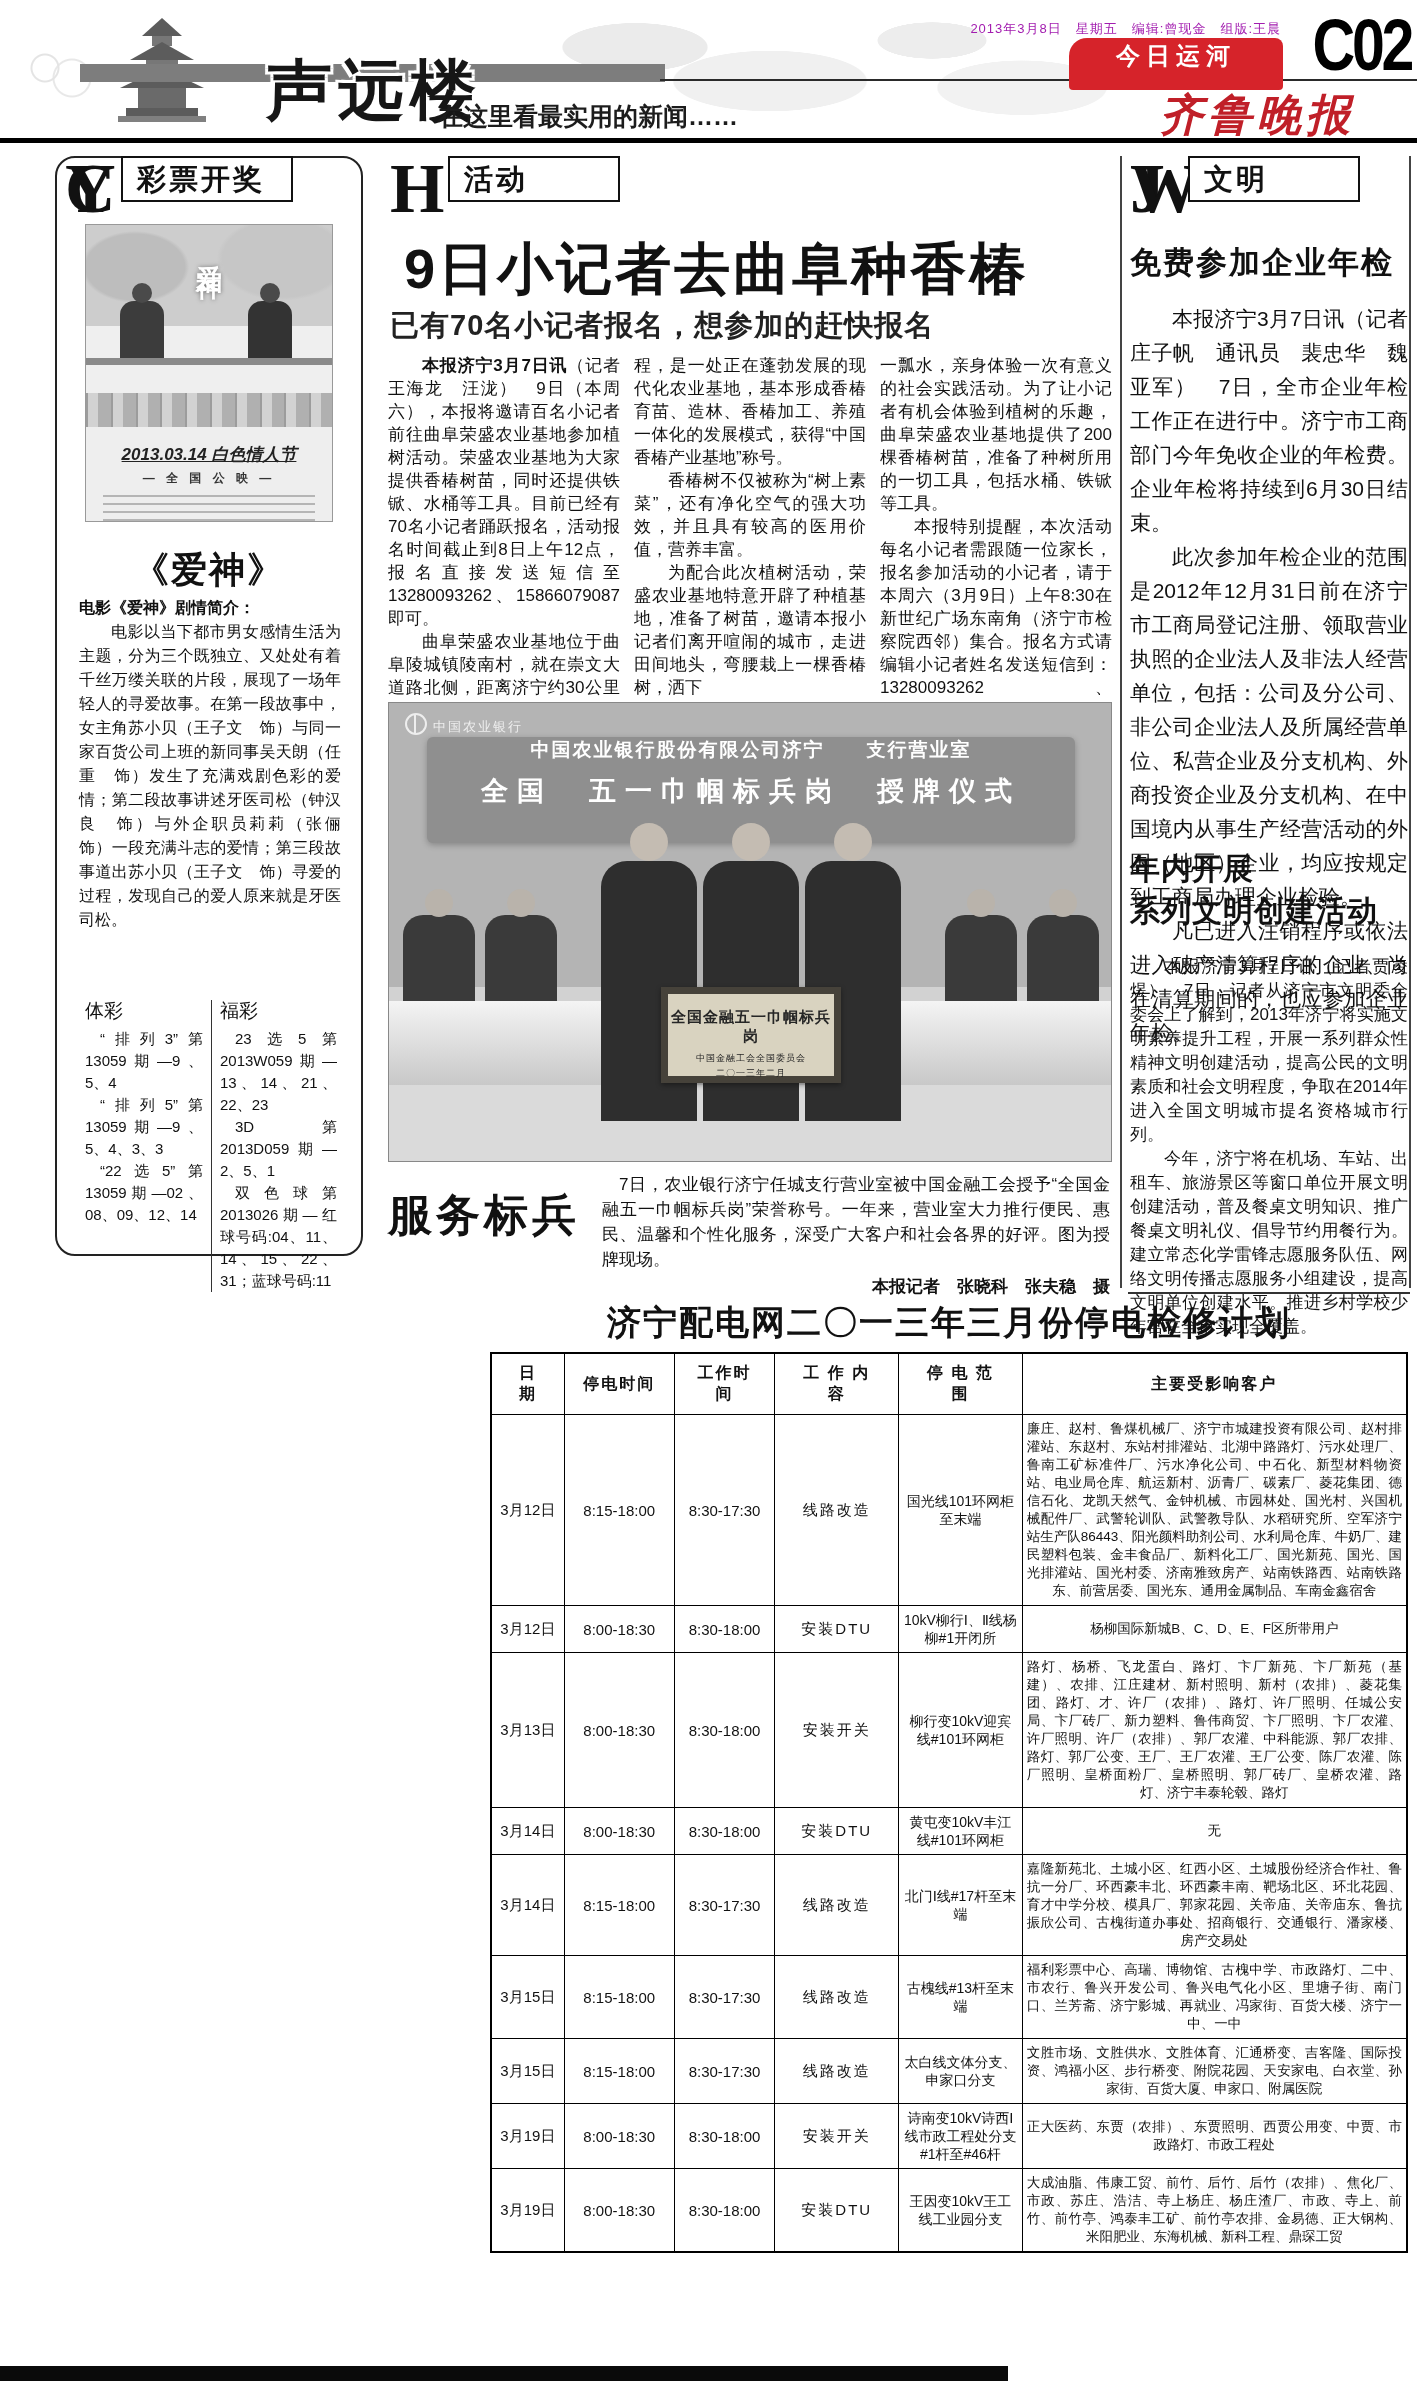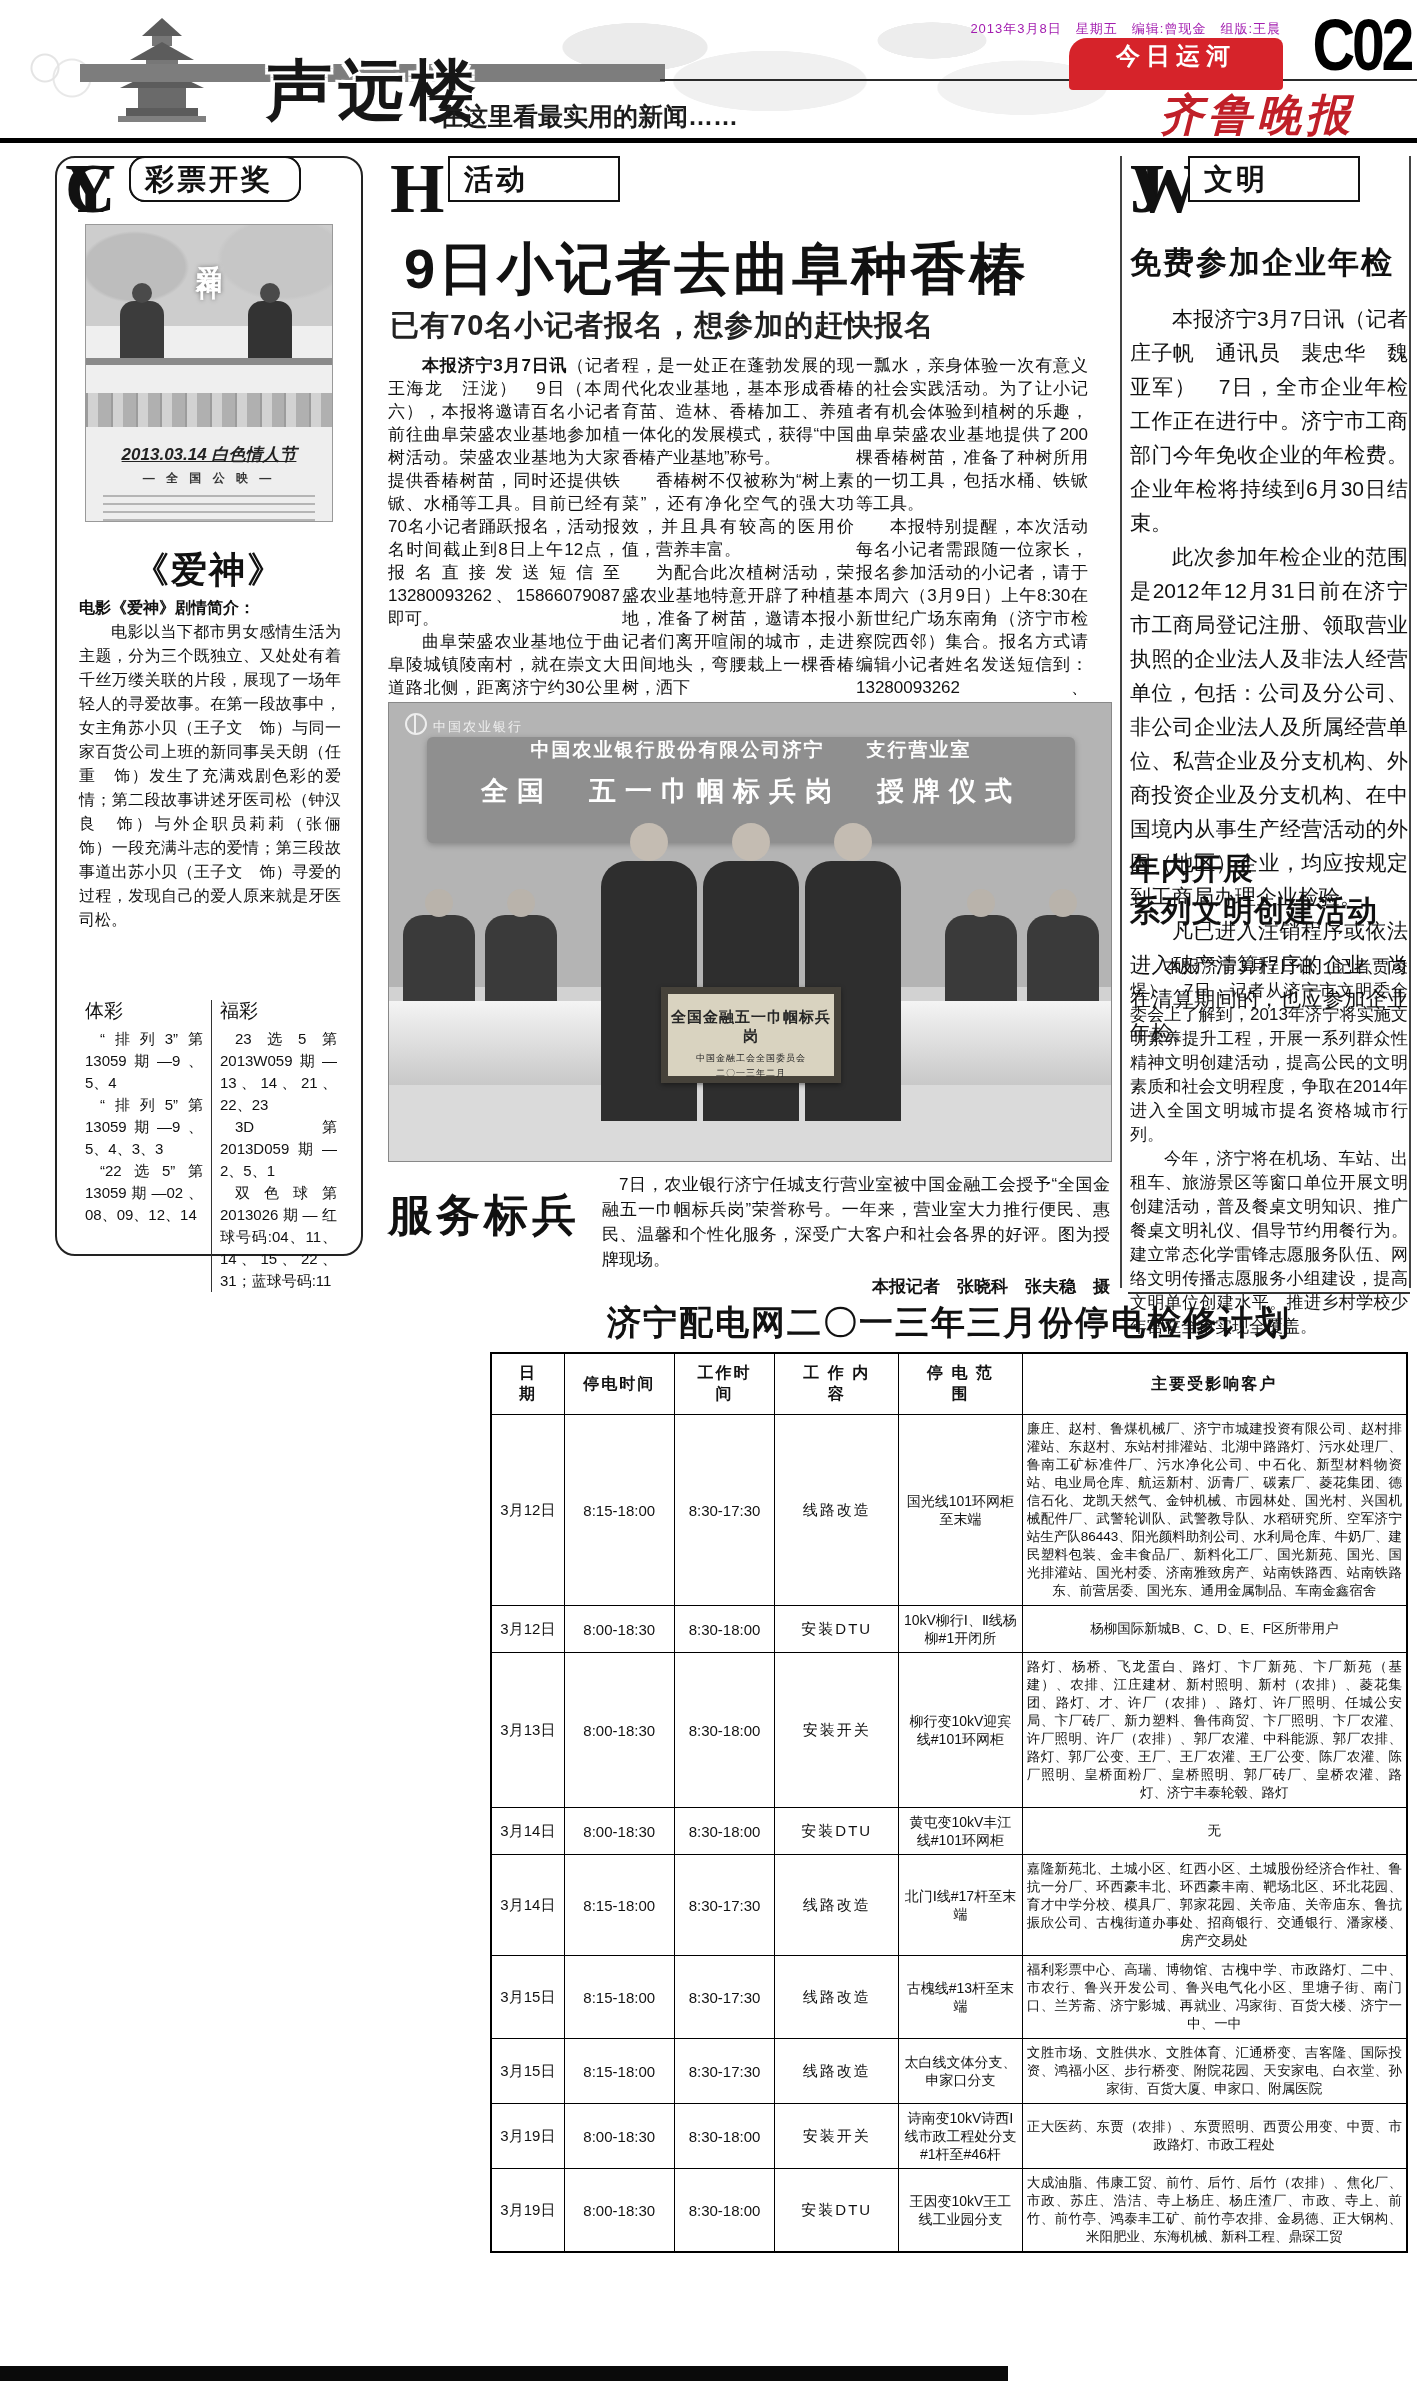--- a/index.html
+++ b/index.html
@@ -59,21 +59,21 @@
     border:2px solid #111; background:#fff; height:46px; width:172px;
     font-size:29px; font-weight:bold; line-height:42px; padding-left:14px; letter-spacing:3px;
   }
 
   
   .left-box {
     left:55px; top:156px; width:308px; height:1100px;
     border:2px solid #222; border-radius:20px;
   }
   .left-box .sec-letter { position:absolute; left:8px; top:0; }
-  .left-box .sec-label { position:absolute; left:72px; top:-2px;border-radius:16px; }
+  .left-box .sec-label { position:absolute; left:64px; top:-2px; }
 
   .poster { position:absolute; left:28px; top:66px; width:248px; height:298px; border:1px solid #999; background:#eee; overflow:hidden; }
   .poster-scene { position:relative; width:100%; height:168px;
     background:
       radial-gradient(ellipse 90px 60px at 20% 25%, #bdbdbd 0 55%, transparent 60%),
       radial-gradient(ellipse 110px 70px at 80% 20%, #c6c6c6 0 55%, transparent 60%),
       linear-gradient(#cdcdcd 0 60%, #efefef 60% 100%);
   }
   .bench { position:absolute; left:0; bottom:28px; width:100%; height:7px; background:#8a8a8a; }
   .sit-fig { position:absolute; bottom:30px; width:44px; height:62px; background:#3c3c3c; border-radius:14px 14px 4px 4px; }
@@ -101,21 +101,21 @@
   .lot-col + .lot-col { border-left:1.5px solid #333; }
   .lot-head { font-size:19px; margin-bottom:6px; }
   .lot-col p { text-indent:1em; text-align:justify; }
 
   
   .mid-col { left:388px; top:156px; width:724px; height:1140px; }
   .mid-col .sec-letter { position:absolute; left:2px; top:2px; }
   .mid-col .sec-label { position:absolute; left:60px; top:0; }
   .headline { position:absolute; left:16px; top:76px; width:724px; font-size:56px; font-weight:900; letter-spacing:3px; white-space:nowrap; }
   .subhead { position:absolute; left:2px; top:150px; font-size:29px; font-weight:bold; letter-spacing:1px; color:#222; }
-  .article-cols { position:absolute; left:0; top:198px; width:724px; height:340px; display:flex; gap:2px; }
+  .article-cols { position:absolute; left:0; top:198px; width:724px; height:340px; display:flex; gap:14px; }
   .article-col { width:232px; font-size:17px; line-height:23px; text-align:justify; }
   .article-col p.ind { text-indent:2em; }
   .article-col .byline { font-weight:bold; }
 
   
   .award-photo { position:absolute; left:0; top:546px; width:724px; height:460px; overflow:hidden;
     background:linear-gradient(#b4b4b4 0 62%, #d2d2d2 62% 82%, #dadada 82%); border:1px solid #888; }
   .bank-logo { position:absolute; left:16px; top:10px; color:#eee; font-size:13px; letter-spacing:2px; }
   .bank-logo::before { content:""; display:inline-block; width:18px; height:18px; border:2px solid #eee; border-radius:50%;
     vertical-align:-4px; margin-right:6px; background:linear-gradient(90deg, transparent 7px, #eee 7px 9px, transparent 9px); }

